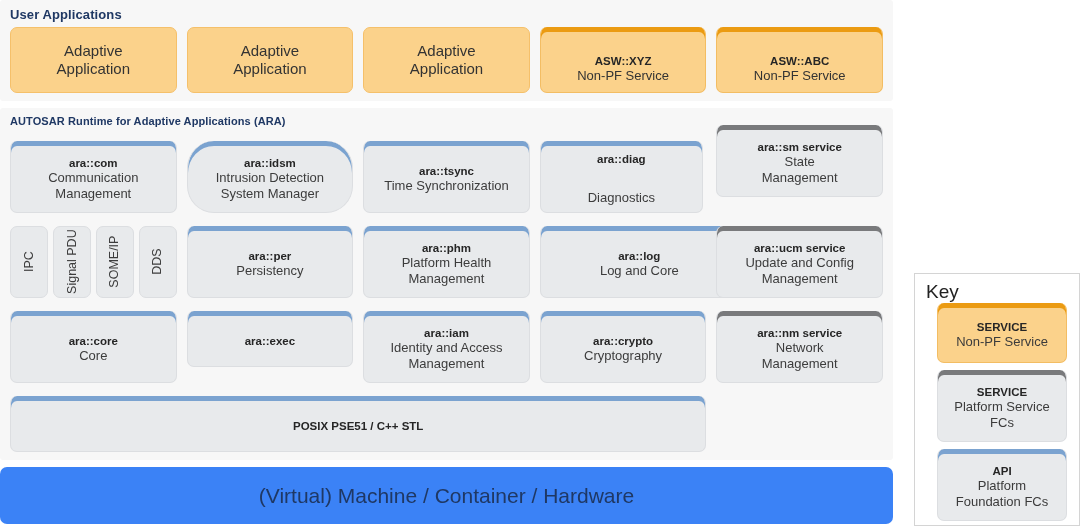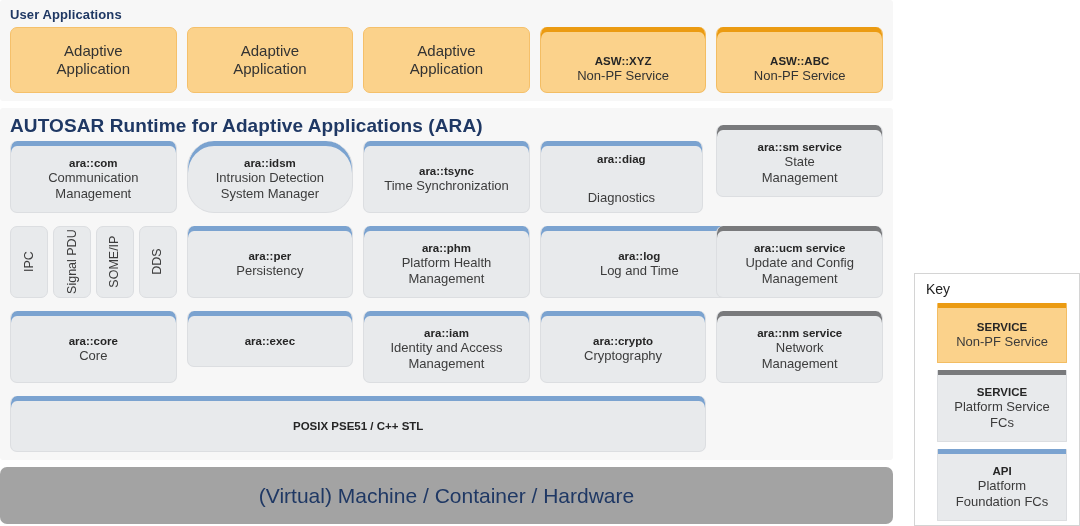--- a/index.html
+++ b/index.html
@@ -26,21 +26,21 @@
 
   .panel-title {
     position: absolute;
     left: 10px;
     top: 7px;
     font-size: 13px;
     font-weight: bold;
     color: #1f3864;
     letter-spacing: .1px;
   }
-  #ara-panel .panel-title { font-size: 19px; }
+  #ara-panel .panel-title { font-size: 11px; }
 
   
   .blk {
     position: absolute;
     border-radius: 7px;
     box-sizing: border-box;
     display: flex;
     flex-direction: column;
     align-items: center;
     justify-content: center;
@@ -112,21 +112,21 @@
     white-space: nowrap;
   }
 
   
   #hardware-bar {
     position: absolute;
     left: 0;
     top: 467px;
     width: 893px;
     height: 57px;
-    background: #a3a3a3;
+    background: #3b82f6;
     border-radius: 7px;
     display: flex;
     align-items: center;
     justify-content: center;
   }
   #hardware-bar .sub {
     font-size: 21px;
     color: #1f3864;
     font-weight: normal;
   }
@@ -139,28 +139,28 @@
     width: 166px;
     height: 253px;
     background: #ffffff;
     border: 1px solid #d4d4d4;
     box-sizing: border-box;
   }
   #key-title {
     position: absolute;
     left: 11px;
     top: 7px;
-    font-size: 14px;
+    font-size: 19px;
     color: #222;
   }
   .key-blk {
     position: absolute;
     left: 22px;
     width: 130px;
-    border-radius: 1px;
+    border-radius: 7px;
     box-sizing: border-box;
     display: flex;
     flex-direction: column;
     align-items: center;
     justify-content: center;
     text-align: center;
     line-height: 1.25;
     padding-top: 5px;
   }
   .key-blk .cap { font-weight: bold; font-size: 11.5px; color: #262626; }
@@ -245,21 +245,21 @@
         <span class="cap">ara::per</span>
         <span class="sub">Persistency</span>
       </div>
       <div class="blk api" style="left: 363.2px; top: 118px; width: 166.6px; height: 72px;">
         <span class="cap">ara::phm</span>
         <span class="sub">Platform Health</span>
         <span class="sub">Management</span>
       </div>
       <div class="blk api" style="left: 539.8px; top: 118px; width: 199px; height: 72px;">
         <span class="cap">ara::log</span>
-        <span class="sub">Log and Time</span>
+        <span class="sub">Log and Core</span>
       </div>
       <div class="blk svc-pf" style="left: 716.4px; top: 118px; width: 166.6px; height: 72px;">
         <span class="cap">ara::ucm service</span>
         <span class="sub">Update and Config</span>
         <span class="sub">Management</span>
       </div>
     </div>
   <div id="ara-row3">
       <div class="blk api" style="left: 10px; top: 203px; width: 166.6px; height: 72px;">
         <span class="cap">ara::core</span>

